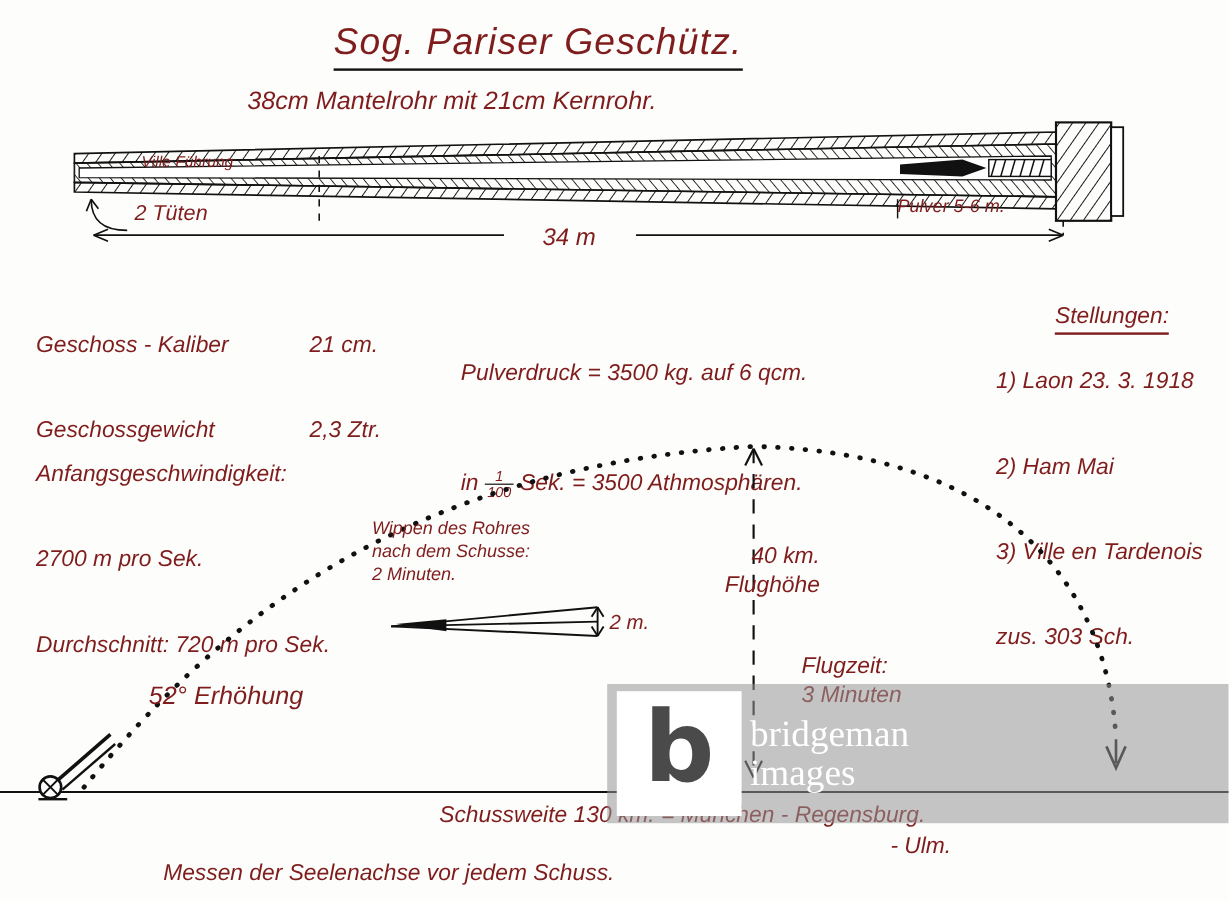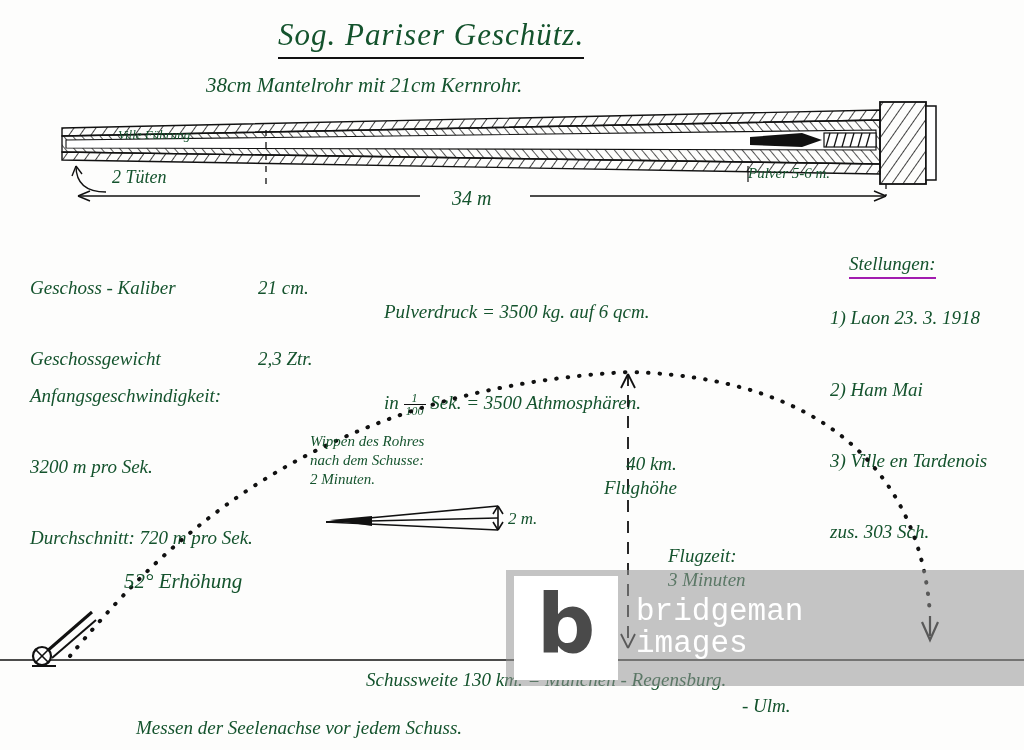--- a/index.html
+++ b/index.html
@@ -10,23 +10,23 @@
   #page {
     position: relative;
     width: 1024px;
     height: 750px;
     background: #fdfdfc;
     overflow: hidden;
     font-family: "DejaVu Serif", serif;
     color: #111;
   }
   .hand {
-    font-family: Liberation Serif, serif;
+    font-family: Liberation Sans, sans-serif;
     font-style: italic;
-    color: #14532d;
+    color: #7f1d1d;
     white-space: pre;
     line-height: 1.25;
   }
   .abs { position: absolute; }
 
   
   #title {
     left: 278px; top: 16px;
     font-size: 31px;
     letter-spacing: 1px;
@@ -59,24 +59,25 @@
     vertical-align: -0.55em;
     font-size: 12px;
     line-height: 1.05;
     font-style: italic;
   }
   .frac .num { display: block; border-bottom: 1px solid #111; padding: 0 2px; }
   .frac .den { display: block; padding: 0 2px; }
 
   #spec-right { left: 830px; top: 228px; font-size: 19px; }
   #spec-right .hdr {
-    border-bottom: 2px solid #a21caf;
+    border-bottom: 2px solid #7f1d1d;
     display: inline-block;
     padding-bottom: 1px;
     margin-bottom: 4px;
+    margin-left: 28px;
   }
   #spec-right div { white-space: nowrap; }
 
   
   #ann-wippen { left: 310px; top: 432px; font-size: 15px; }
   #ann-2m { left: 508px; top: 508px; font-size: 17px; }
   #ann-40km { left: 604px; top: 452px; font-size: 19px; text-align: right; }
   #ann-flugzeit { left: 668px; top: 544px; font-size: 19px; }
   #ann-erhoehung { left: 124px; top: 568px; font-size: 21px; }
   #ann-schussweite { left: 366px; top: 668px; font-size: 19px; }
@@ -100,23 +101,23 @@
     background: #ffffff;
     color: #4a4a4a;
     font-family: "DejaVu Sans", sans-serif;
     font-size: 82px;
     font-weight: bold;
     line-height: 96px;
     text-align: center;
     margin-left: 8px;
   }
   #wm-text {
-    margin-left: 18px;
+    margin-left: 7px;
     color: #ffffff;
-    font-family: Liberation Mono, monospace;
+    font-family: Liberation Serif, serif;
     font-size: 31px;
     line-height: 1.02;
     font-style: normal;
   }
   svg { display: block; }
 </style>
 </head>
 <body>
 
 <div id="page">
@@ -183,21 +184,21 @@
       <span class="v">21 cm.</span>
     </div>
     <div class="row">
       <span class="k">Geschossgewicht</span>
       <span class="v">2,3 Ztr.</span>
     </div>
   </div>
 
   <div class="abs hand specs" id="spec-left2">
     <div>Anfangsgeschwindigkeit:</div>
-    <div>3200 m pro Sek.</div>
+    <div>2700 m pro Sek.</div>
     <div>Durchschnitt: 720 m pro Sek.</div>
   </div>
 
   <div class="abs hand" id="spec-mid">
     <div>Pulverdruck = 3500 kg. auf 6 qcm.</div>
     <div class="line2"><span>in </span><span class="frac"><span class="num">1</span><span class="den">100</span></span><span> Sek. = 3500 Athmosphären.</span></div>
   </div>
 
   <div class="abs hand" id="spec-right">
     <div class="hdr">Stellungen:</div>

